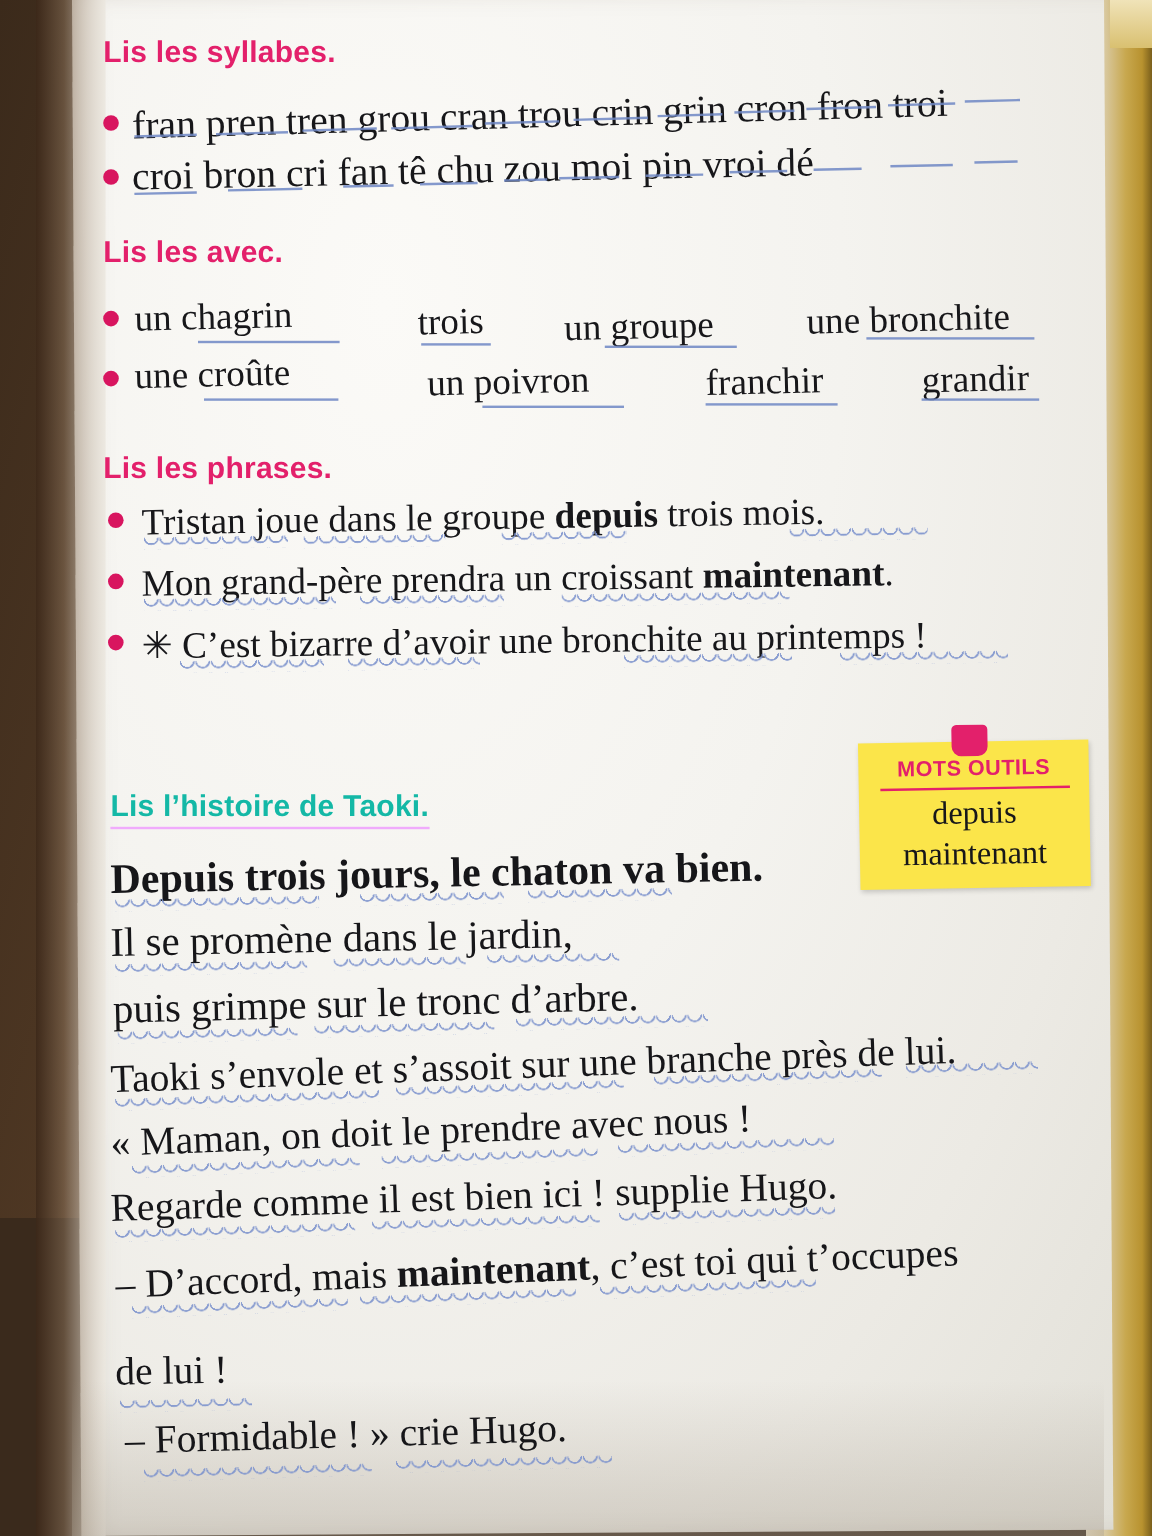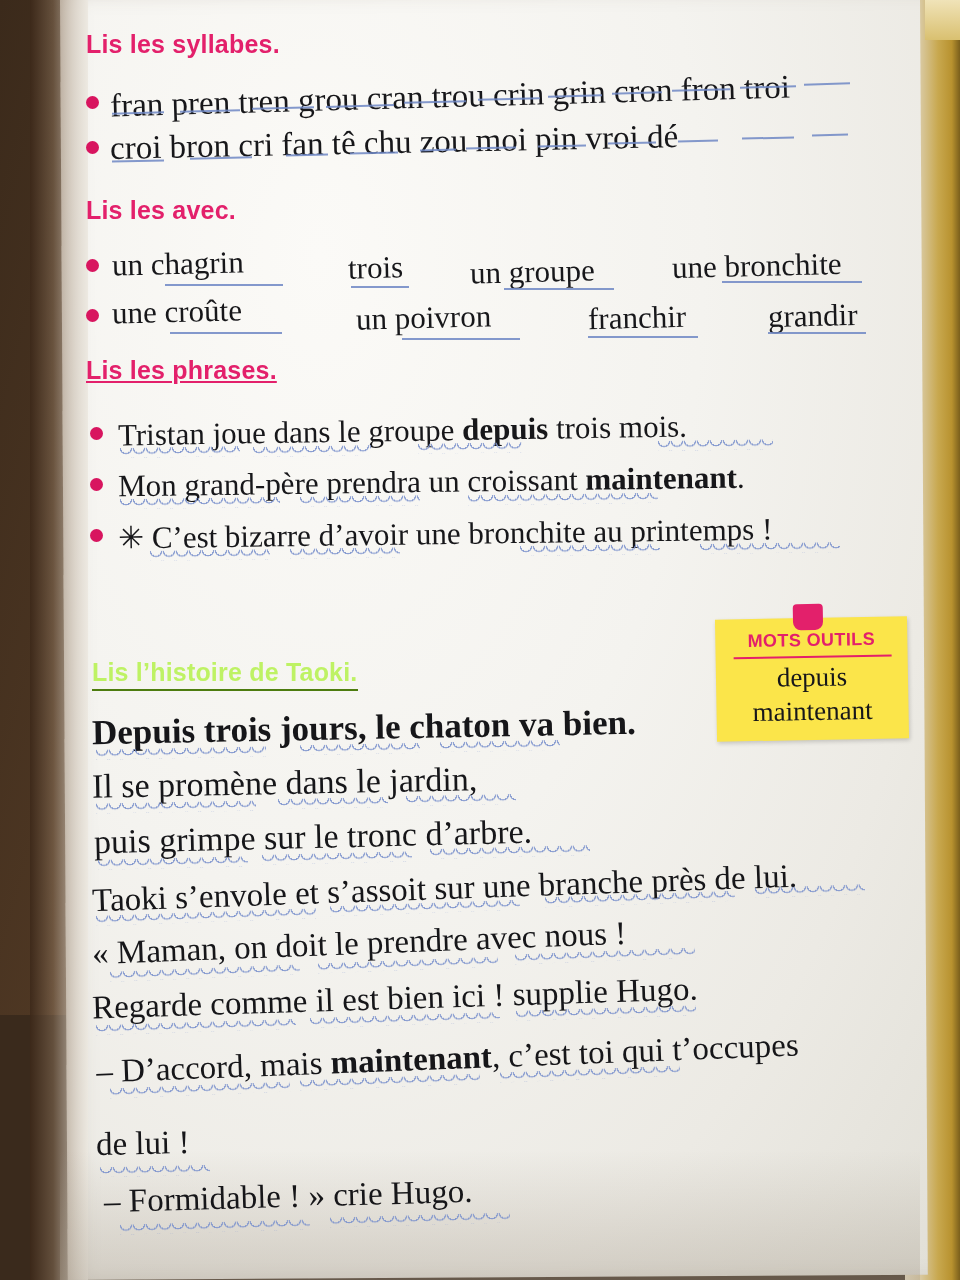--- a/index.html
+++ b/index.html
@@ -85,22 +85,22 @@
   h2.section-title {
     position: absolute;
     margin: 0;
     font-family: "Liberation Sans", sans-serif;
     font-weight: bold;
     font-size: 25px;
     color: #e3206b;
     letter-spacing: 0.2px;
   }
   h2.story-title {
-    color: #bef264;
-    border-bottom: 2px solid #4d7c0f;
+    color: #14b8a6;
+    border-bottom: 2px solid #f0abfc;
     padding-bottom: 2px;
   }
 
   .bullet {
     position: absolute;
     width: 13px;
     height: 13px;
     border-radius: 50%;
     background: #d8155f;
   }
@@ -252,21 +252,21 @@
     <span class="bullet" style="left:86px; top:309px;"></span>
     <div class="line" style="left:112px; top:294px; transform:rotate(-1.4deg);">une croûte</div>
     <div class="line" style="left:356px; top:300px; transform:rotate(-1.4deg);">un poivron</div>
     <div class="line" style="left:588px; top:300px; transform:rotate(-1.4deg);">franchir</div>
     <div class="line" style="left:768px; top:298px; transform:rotate(-1.4deg);">grandir</div>
     <div class="uline" style="left:170px; top:332px; width:112px;"></div>
     <div class="uline" style="left:402px; top:338px; width:118px;"></div>
     <div class="uline" style="left:588px; top:336px; width:110px;"></div>
     <div class="uline" style="left:768px; top:332px; width:98px;"></div>
 
-    <h2 class="section-title" style="left:86px; top:356px;text-decoration:underline;">Lis les phrases.</h2>
+    <h2 class="section-title" style="left:86px; top:376px;">Lis les phrases.</h2>
 
     <span class="bullet" style="left:90px; top:427px;"></span>
     <div class="line" style="left:118px; top:413px; transform:rotate(-0.9deg);">
       <span>Tristan joue dans le groupe <b>depuis</b> trois mois.</span>
     </div>
     <div class="curl" style="left:120px; top:447px; width:120px; transform:rotate(-0.9deg);"></div>
     <div class="curl" style="left:253px; top:446px; width:118px; transform:rotate(-0.9deg);"></div>
     <div class="curl" style="left:418px; top:443px; width:104px; transform:rotate(-0.9deg);"></div>
     <div class="curl" style="left:658px; top:440px; width:115px; transform:rotate(-0.9deg);"></div>
 

